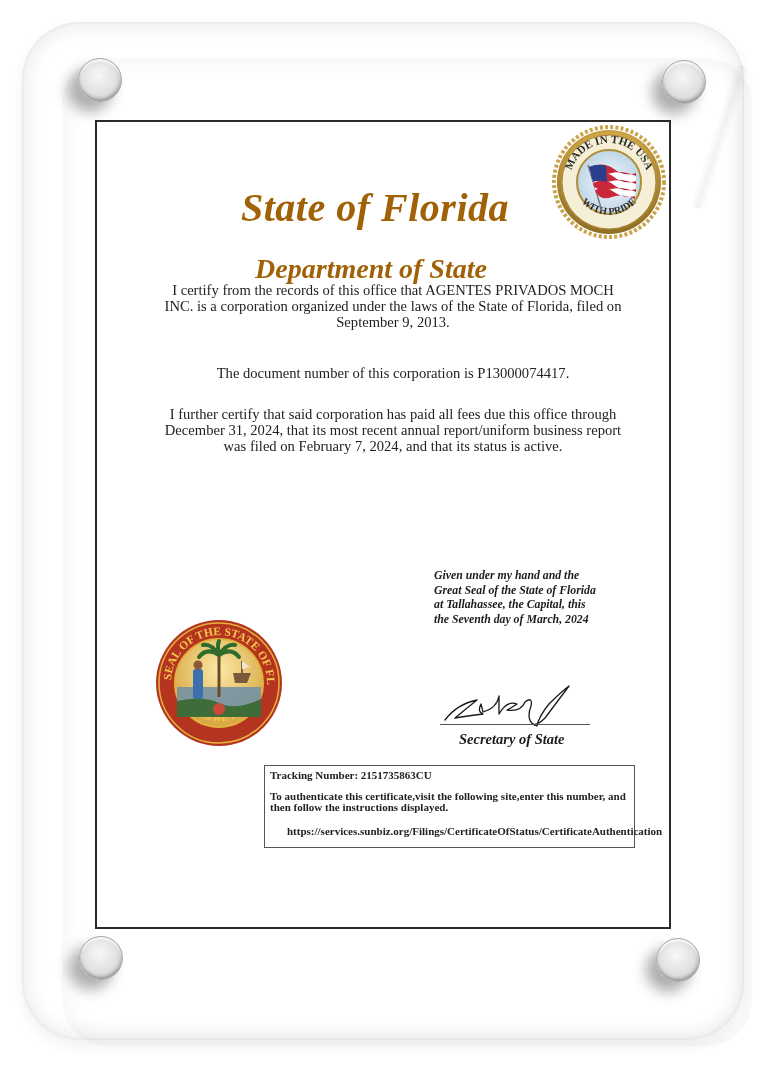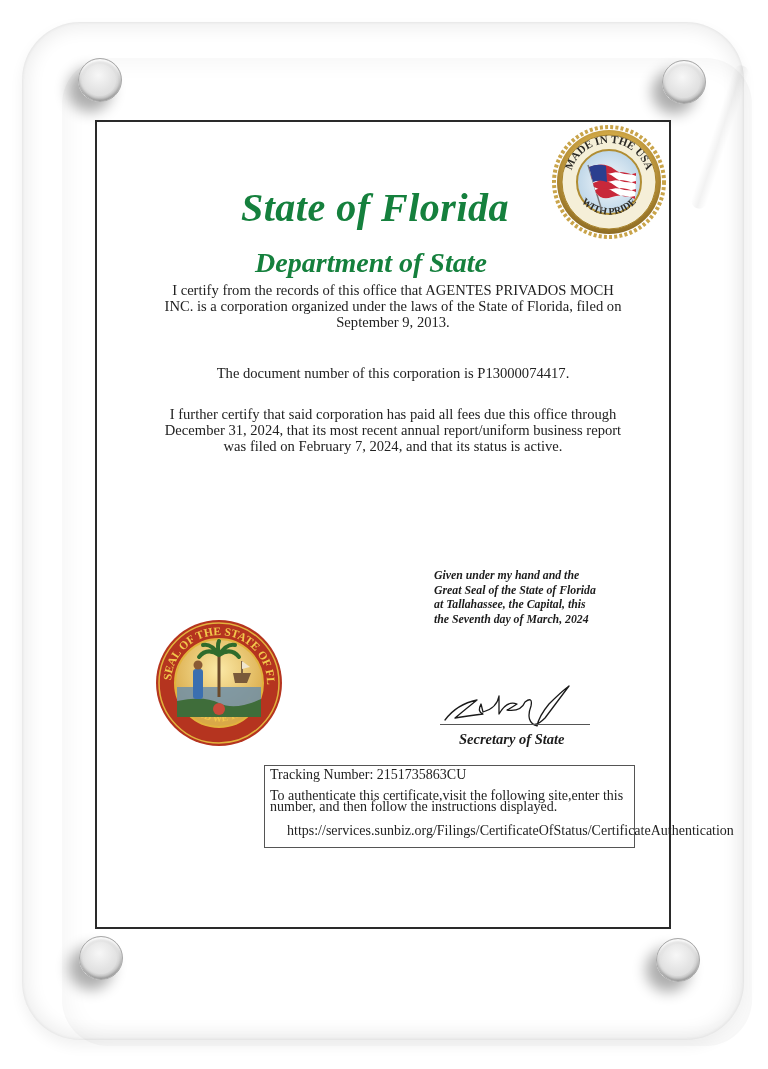--- a/index.html
+++ b/index.html
@@ -89,30 +89,30 @@
     }
 
     .title {
       position: absolute;
       left: 0;
       width: 100%;
       text-align: center;
       font-family: "Liberation Serif", serif;
       font-weight: bold;
       font-style: italic;
-      color: #15803d;
+      color: #a16207;
     }
     .title.main {
       top: 62px;
       font-size: 40px;
       letter-spacing: 0.5px;
       left: -8px;
     }
     .title.sub {
-      top: 125px;
+      top: 131px;
       font-size: 28px;
       left: -12px;
     }
 
     .body-text {
       position: absolute;
       left: 61px;
       width: 470px;
       font-size: 14.6px;
       line-height: 16px;
@@ -162,22 +162,22 @@
     }
 
     
     .tracking-box {
       position: absolute;
       left: 167px;
       top: 643px;
       width: 369px;
       height: 81px;
       border: 1px solid #555;
-      font-size: 14px;
-      font-weight: normal;
+      font-size: 11px;
+      font-weight: bold;
       color: #222;
       line-height: 10.5px;
     }
     .tracking-box .tn { position: absolute; left: 5px; top: 4px; }
     .tracking-box .auth { position: absolute; left: 5px; top: 25px; width: 360px; }
     .tracking-box .url { position: absolute; left: 22px; top: 60px; white-space: nowrap; }
 
     
     .usa-seal {
       position: absolute;

